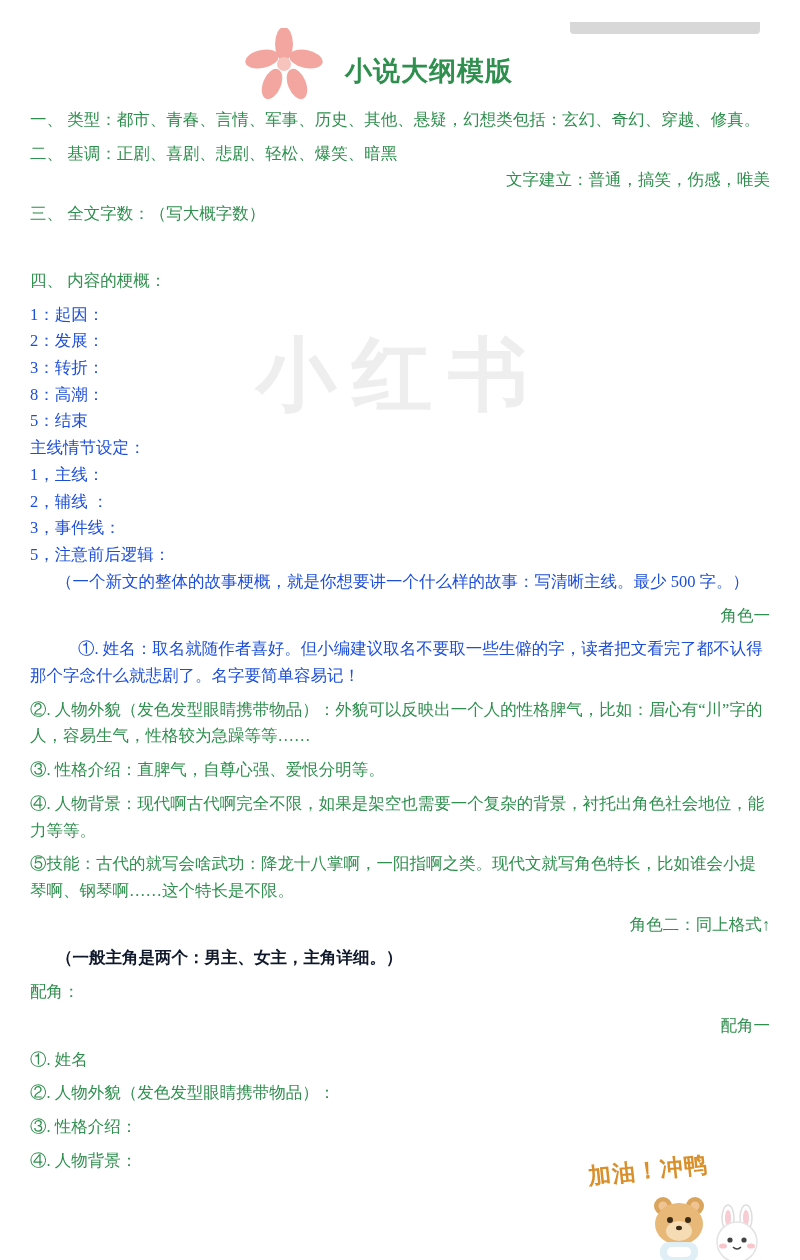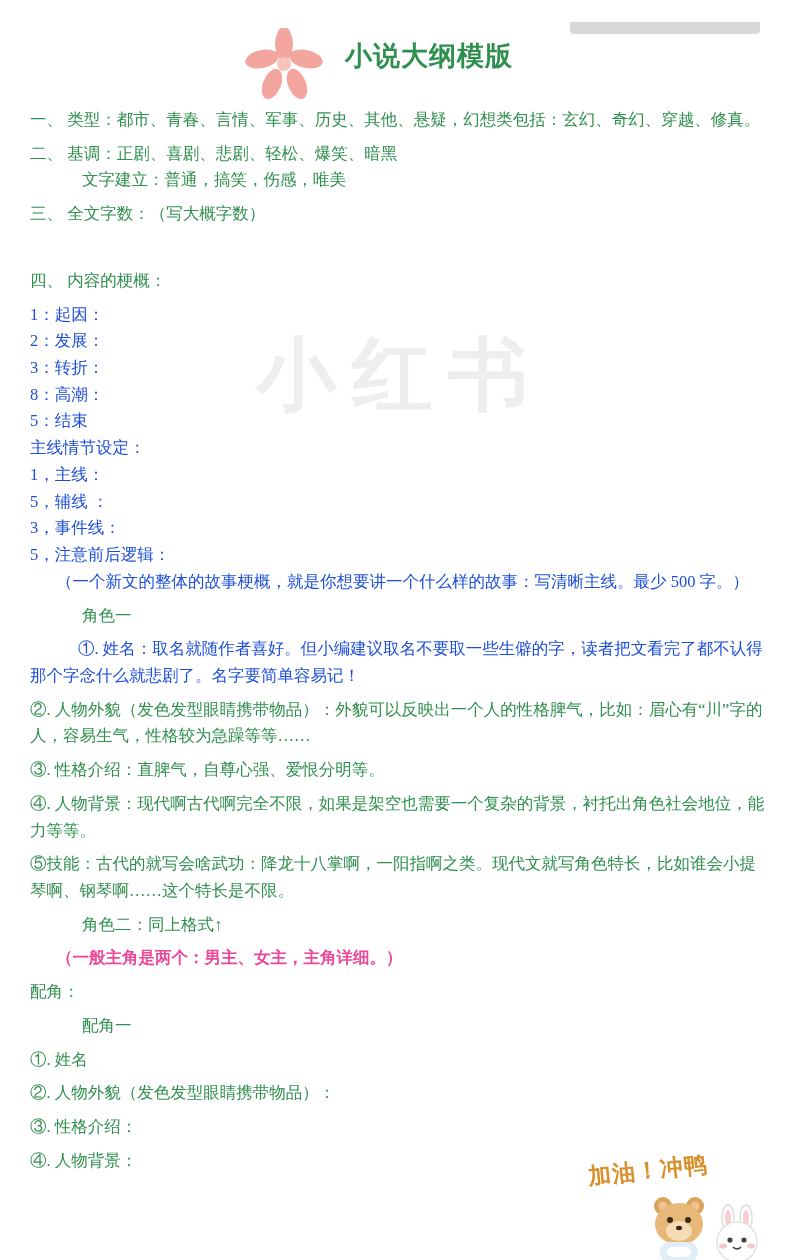--- a/index.html
+++ b/index.html
@@ -56,41 +56,41 @@
   .flower {
     position: absolute;
     left: 215px;
     top: 6px;
     width: 78px;
     height: 72px;
   }
   .doc-title {
     position: absolute;
     left: 315px;
-    top: 16px;
+    top: 31px;
     font-size: 27px;
     font-weight: bold;
     color: #2f8f4e;
     letter-spacing: 1px;
   }
   .content {
     position: relative;
     z-index: 2;
     font-size: 16.5px;
     line-height: 1.62;
   }
   .line {
     margin: 0;
     white-space: pre-wrap;
   }
   .green { color: #2f8f4e; }
   .dark  { color: #1d4ed8; }
-  .red   { color: #ec4899; font-weight: bold; }
+  .red   { color: #0f172a; font-weight: bold; }
   .indent1 { padding-left: 26px; }
-  .indent2 { padding-left: 52px; }
+  .indent2 { padding-left: 52px; text-align: right; }
   .gap-sm { margin-top: 7px; }
   .gap-lg { margin-top: 40px; }
   
   .sticker-text {
     position: absolute;
     right: 92px;
     bottom: 96px;
     font-family: "Liberation Sans", sans-serif;
     font-size: 23px;
     font-weight: bold;
@@ -142,21 +142,21 @@
     <p class="line green indent2">文字建立：普通，搞笑，伤感，唯美</p>
     <p class="line green gap-sm">三、 全文字数：（写大概字数）</p>
     <p class="line green gap-lg">四、 内容的梗概：</p>
     <p class="line dark gap-sm">1：起因：</p>
     <p class="line dark">2：发展：</p>
     <p class="line dark">3：转折：</p>
     <p class="line dark">8：高潮：</p>
     <p class="line dark">5：结束</p>
     <p class="line dark">主线情节设定：</p>
     <p class="line dark">1，主线：</p>
-    <p class="line dark">5，辅线 ：</p>
+    <p class="line dark">2，辅线 ：</p>
     <p class="line dark">3，事件线：</p>
     <p class="line dark">5，注意前后逻辑：</p>
     <p class="line dark indent1">（一个新文的整体的故事梗概，就是你想要讲一个什么样的故事：写清晰主线。最少 500 字。）</p>
     <p class="line green indent2 gap-sm">角色一</p>
     <p class="line dark gap-sm" style="text-indent:48px;">①. 姓名：取名就随作者喜好。但小编建议取名不要取一些生僻的字，读者把文看完了都不认得那个字念什么就悲剧了。名字要简单容易记！</p>
     <p class="line green gap-sm">②. 人物外貌（发色发型眼睛携带物品）：外貌可以反映出一个人的性格脾气，比如：眉心有“川”字的人，容易生气，性格较为急躁等等……</p>
     <p class="line green gap-sm">③. 性格介绍：直脾气，自尊心强、爱恨分明等。</p>
     <p class="line green gap-sm">④. 人物背景：现代啊古代啊完全不限，如果是架空也需要一个复杂的背景，衬托出角色社会地位，能力等等。</p>
     <p class="line green gap-sm">⑤技能：古代的就写会啥武功：降龙十八掌啊，一阳指啊之类。现代文就写角色特长，比如谁会小提琴啊、钢琴啊……这个特长是不限。</p>
     <p class="line green indent2 gap-sm">角色二：同上格式↑</p>

